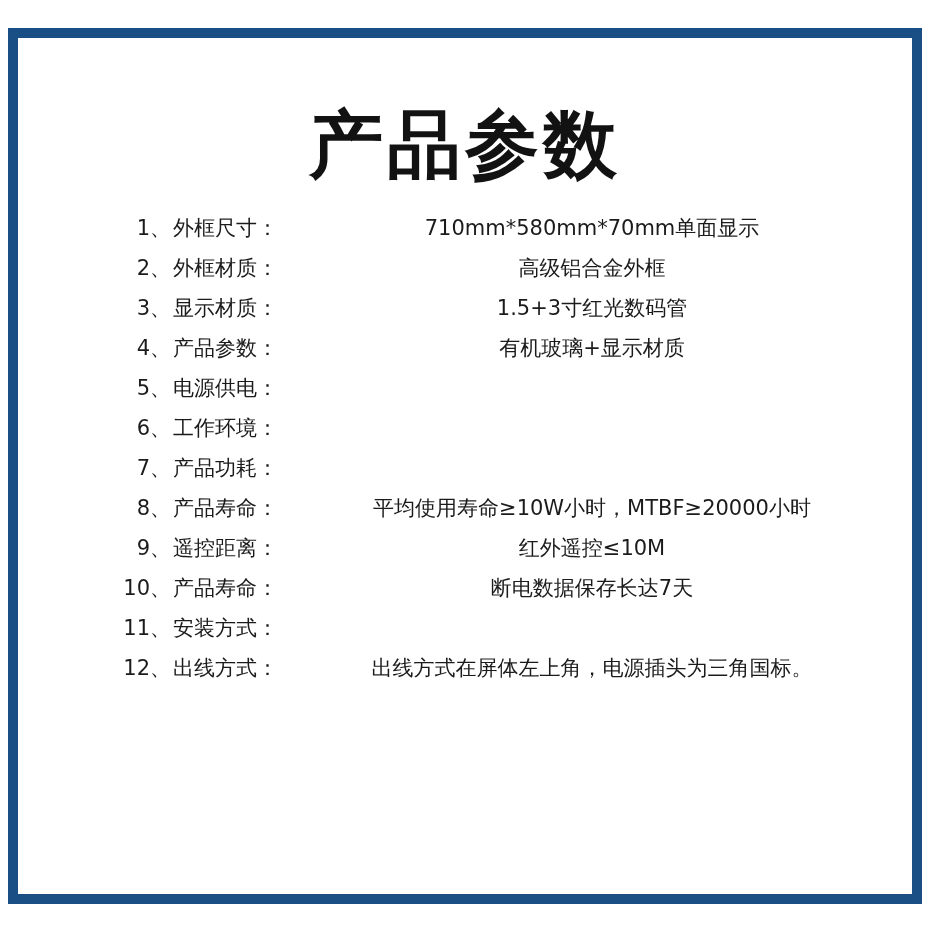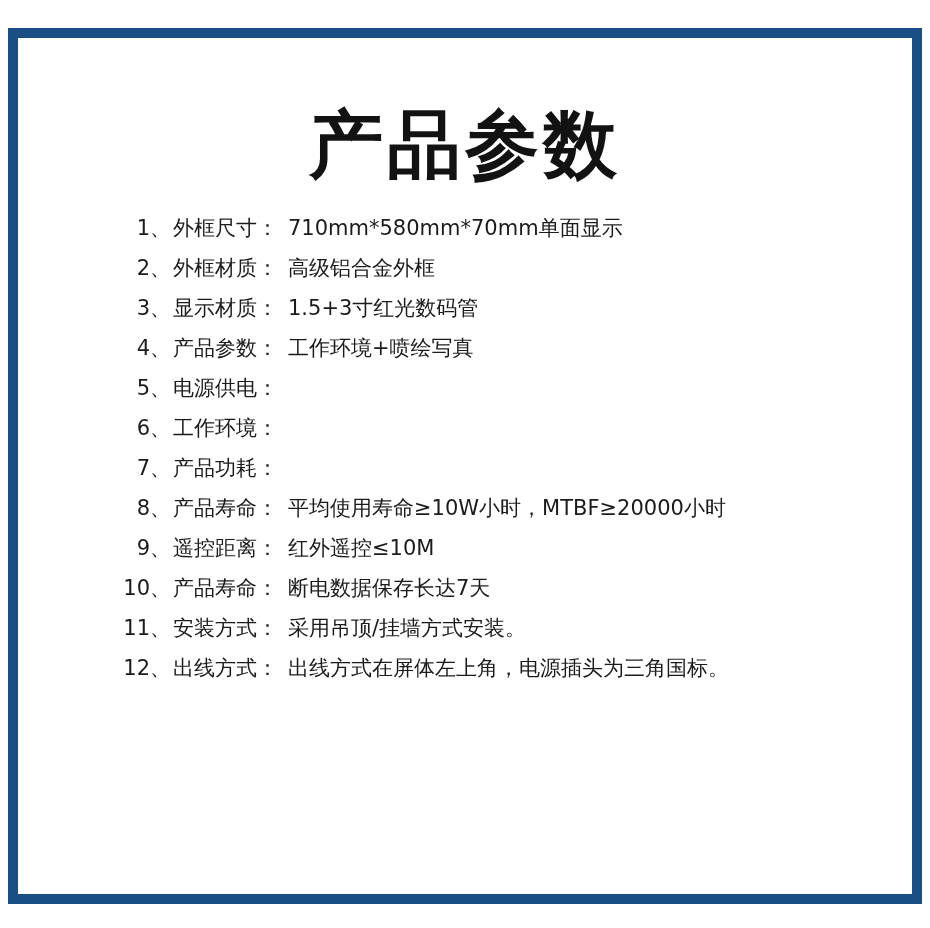--- a/index.html
+++ b/index.html
@@ -87,20 +87,21 @@
     flex: 0 0 auto;
     padding-right: 0px;
   }
   .spec-colon {
     flex: 0 0 auto;
     padding-right: 4px;
   }
   .spec-value {
     flex: 1 1 auto;
     padding-left: 6px;
+    text-align: center;
   }
 </style>
 </head>
 <body>
 
 <div class="poster">
   <div class="frame-outer"></div>
   <div class="frame-inner"></div>
   <div class="content">
     <div class="title">产品参数</div>
@@ -124,21 +125,21 @@
           <span class="spec-sep">、</span>
           <span class="spec-label">显示材质</span>
           <span class="spec-colon">：</span>
           <span class="spec-value">1.5+3寸红光数码管</span>
         </div>
         <div class="spec-row">
           <span class="spec-num">4</span>
           <span class="spec-sep">、</span>
           <span class="spec-label">产品参数</span>
           <span class="spec-colon">：</span>
-          <span class="spec-value">工作环境+喷绘写真</span>
+          <span class="spec-value">有机玻璃+显示材质</span>
         </div>
         <div class="spec-row">
           <span class="spec-num">5</span>
           <span class="spec-sep">、</span>
           <span class="spec-label">电源供电</span>
           <span class="spec-colon">：</span>
         </div>
         <div class="spec-row">
           <span class="spec-num">6</span>
           <span class="spec-sep">、</span>
@@ -170,21 +171,20 @@
           <span class="spec-sep">、</span>
           <span class="spec-label">产品寿命</span>
           <span class="spec-colon">：</span>
           <span class="spec-value">断电数据保存长达7天</span>
         </div>
         <div class="spec-row">
           <span class="spec-num">11</span>
           <span class="spec-sep">、</span>
           <span class="spec-label">安装方式</span>
           <span class="spec-colon">：</span>
-          <span class="spec-value">采用吊顶/挂墙方式安装。</span>
         </div>
         <div class="spec-row">
           <span class="spec-num">12</span>
           <span class="spec-sep">、</span>
           <span class="spec-label">出线方式</span>
           <span class="spec-colon">：</span>
           <span class="spec-value">出线方式在屏体左上角，电源插头为三角国标。</span>
         </div>
       </div>
   </div>

